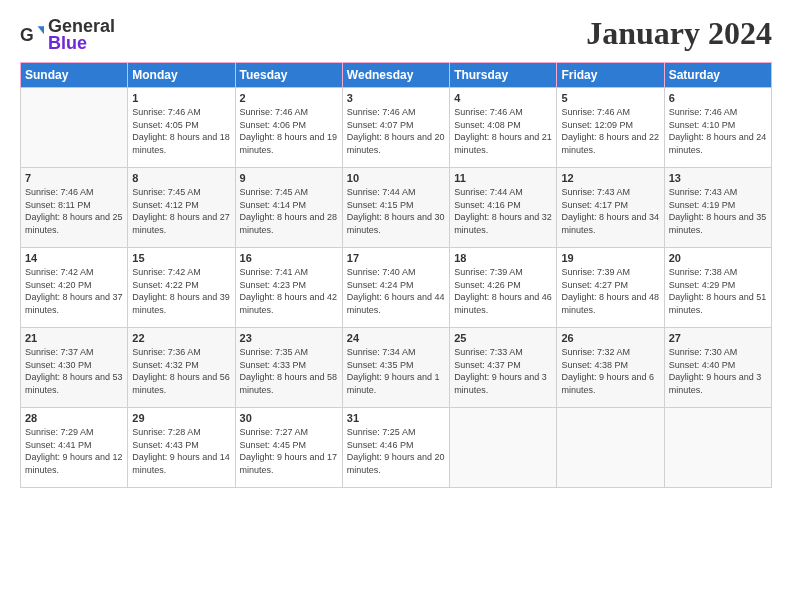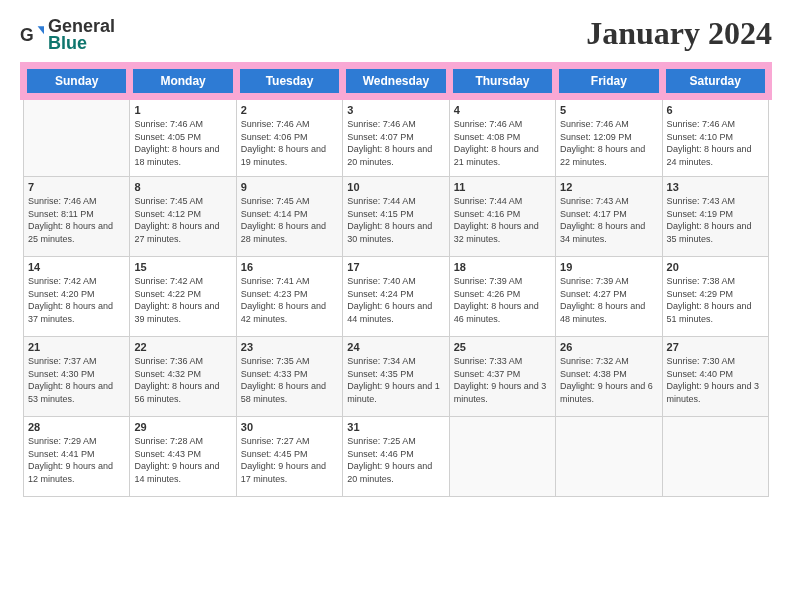--- a/index.html
+++ b/index.html
@@ -48,22 +48,22 @@
       width: 100%;
       border-collapse: collapse;
       table-layout: fixed;
     }
     thead tr th {
       background-color: #2e7bd4;
       color: white;
       font-size: 12px;
       font-weight: bold;
       padding: 5px 4px;
-      text-align: center;
-      border: 7px solid #f9a8d4;
+      text-align: left;
+      border: 1px solid #f9a8d4;
     }
     tbody tr td {
       border: 1px solid #d0d0d0;
       padding: 4px 4px;
       vertical-align: top;
       font-size: 9.5px;
       color: #333;
       background: #fff;
       height: 80px;
     }
@@ -91,21 +91,21 @@
 
 <div class="page">
   <div class="header">
     <div class="logo">
       <svg class="logo-icon" viewBox="0 0 30 30" xmlns="http://www.w3.org/2000/svg">
         <text x="0" y="22" font-size="22" font-weight="bold" fill="#333">G</text>
         <polygon points="22,4 30,4 30,14" fill="#2e7bd4"></polygon>
       </svg>
       <div>
         <span style="font-size:18px;font-weight:bold;color:#333;">General</span><br>
-        <span style="font-size:18px;font-weight:bold;color:#0f766e;margin-top:-4px;display:block;">Blue</span>
+        <span style="font-size:18px;font-weight:bold;color:#6d28d9;margin-top:-4px;display:block;">Blue</span>
       </div>
     </div>
     <div class="title-section">
       <div class="main-title">January 2024</div>
     </div>
   </div>
 
   <table>
     <thead>
       <tr>

